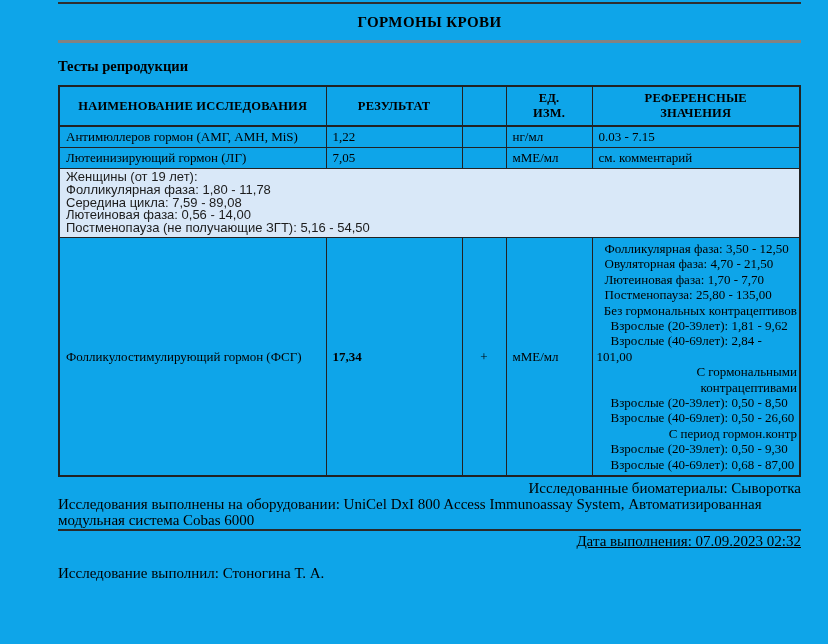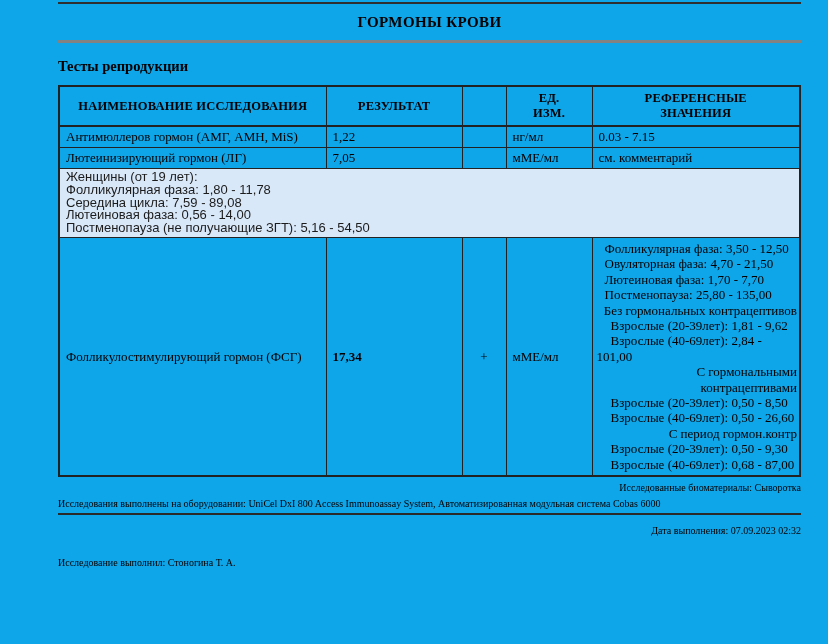--- a/index.html
+++ b/index.html
@@ -76,27 +76,27 @@
     vertical-align: top;
     line-height: 15.4px;
     padding: 3px 2px 3px 4px;
   }
   .result-strong { font-weight: bold; }
   .ref-line { text-indent: 0; }
   .ind-a { text-indent: 8px; }
   .ind-b { text-indent: 4px; text-align: right; }
   .ind-c { text-indent: 14px; }
   .footer {
-    font-size: 10px;
+    font-size: 15px;
     line-height: 16px;
     margin-top: 3px;
   }
   .f-right { text-align: right; }
   .rule-footer { border-top: 2px solid #2a2a2a; margin-top: 1px; }
-  .date-line { margin-top: 8px; }
+  .date-line { margin-top: 2px; text-decoration: underline; }
   .performer-line { margin-top: 16px; }
 </style>
 </head>
 <body>
 
 <div class="page">
 
   <hr class="rule rule-top">
   <div class="doc-title">ГОРМОНЫ КРОВИ</div>
   <hr class="rule rule-mid">

